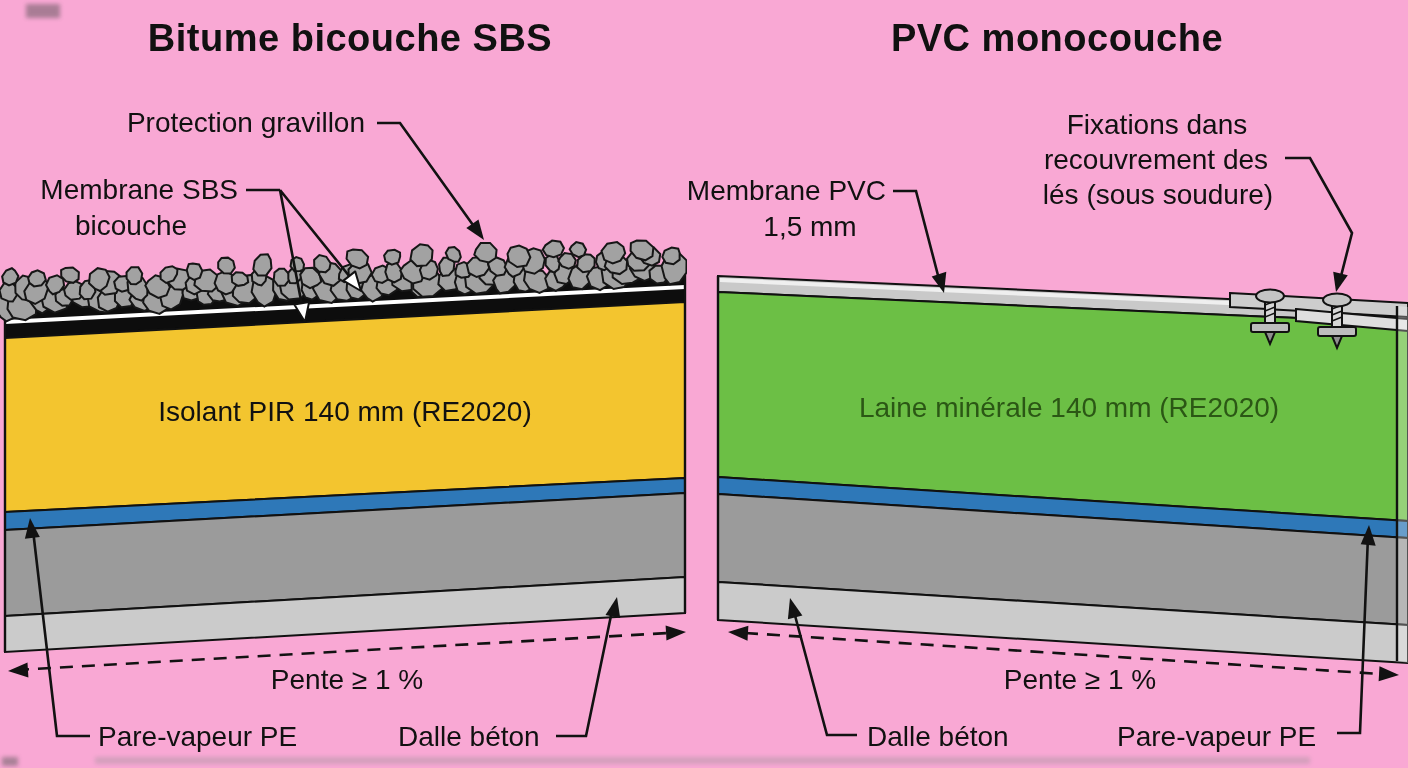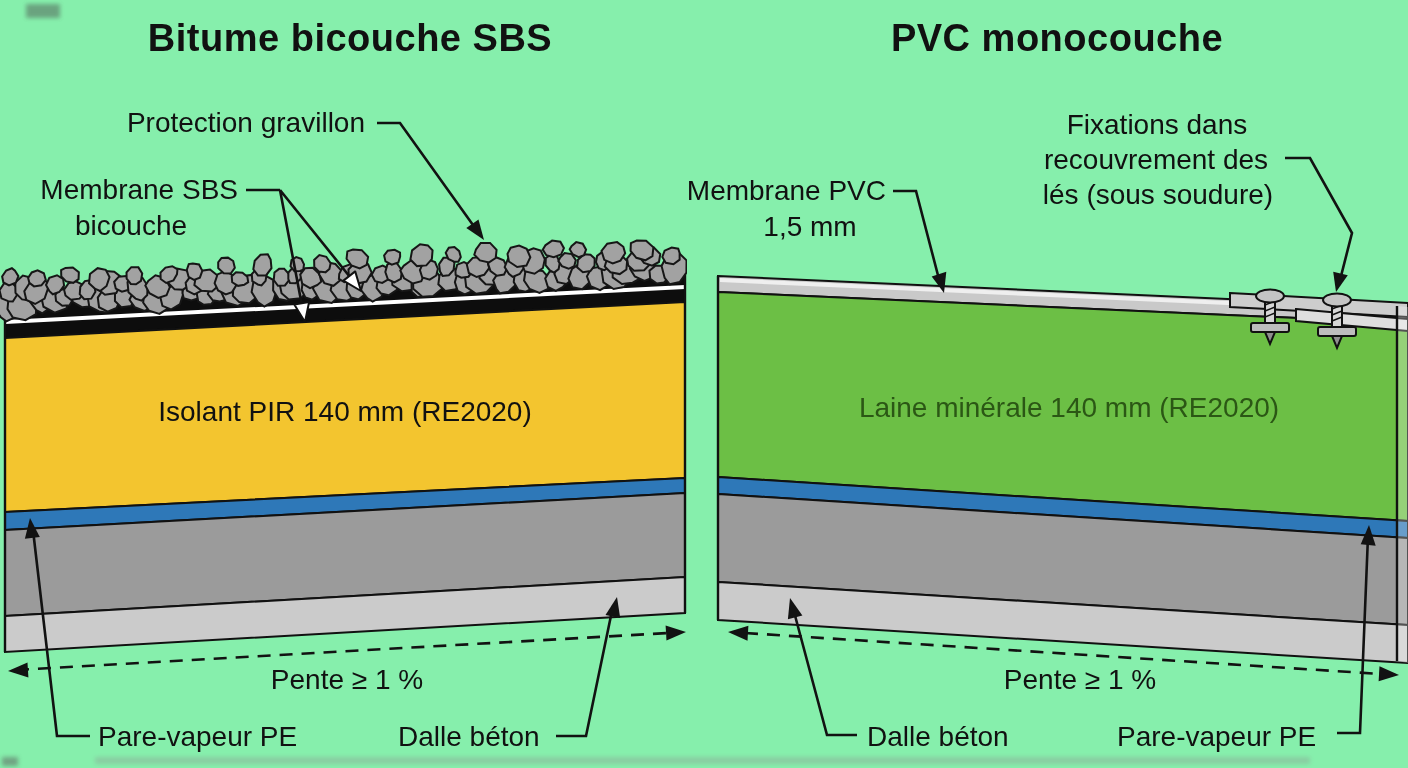--- a/index.html
+++ b/index.html
@@ -1,16 +1,16 @@
 <!DOCTYPE html>
 <html><head>
 <meta charset="utf-8">
 <style>
   html,body{margin:0;padding:0;background:#e8e8e8;}
-  .stage{position:relative;width:1408px;height:768px;background:#86efac;overflow:hidden;
+  .stage{position:relative;width:1408px;height:768px;background:#f9a8d4;overflow:hidden;
          font-family:"Liberation Sans", sans-serif;}
   svg{position:absolute;inset:0;display:block;}
   text{font-family:"Liberation Sans", sans-serif;}
   .title{font-size:38px;font-weight:700;letter-spacing:.5px;}
   .lbl{font-size:28px;font-weight:400;}
   .leader{fill:none;stroke:#121212;stroke-width:2.6px;stroke-linejoin:miter;}
   .dashline{fill:none;stroke:#121212;stroke-width:2.6px;stroke-dasharray:13 9;}
   .outline{stroke:#111111;stroke-width:2px;}
   .warrow{fill:#ffffff;stroke:#111111;stroke-width:2px;stroke-linejoin:round;}
   .barrow{fill:#121212;stroke:none;}

